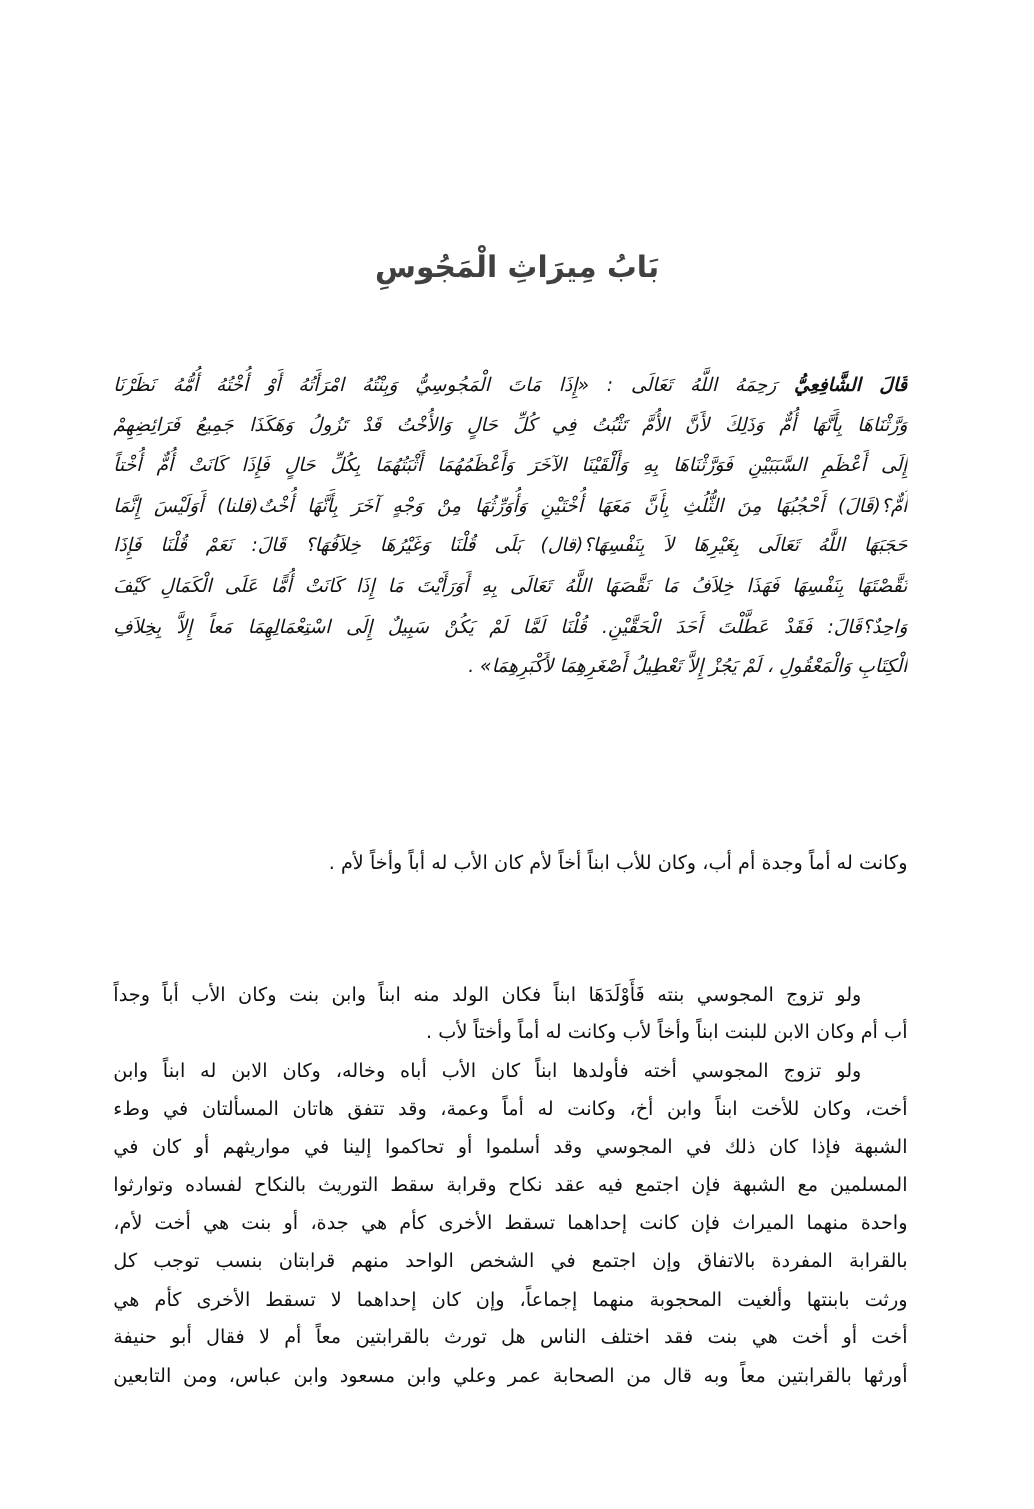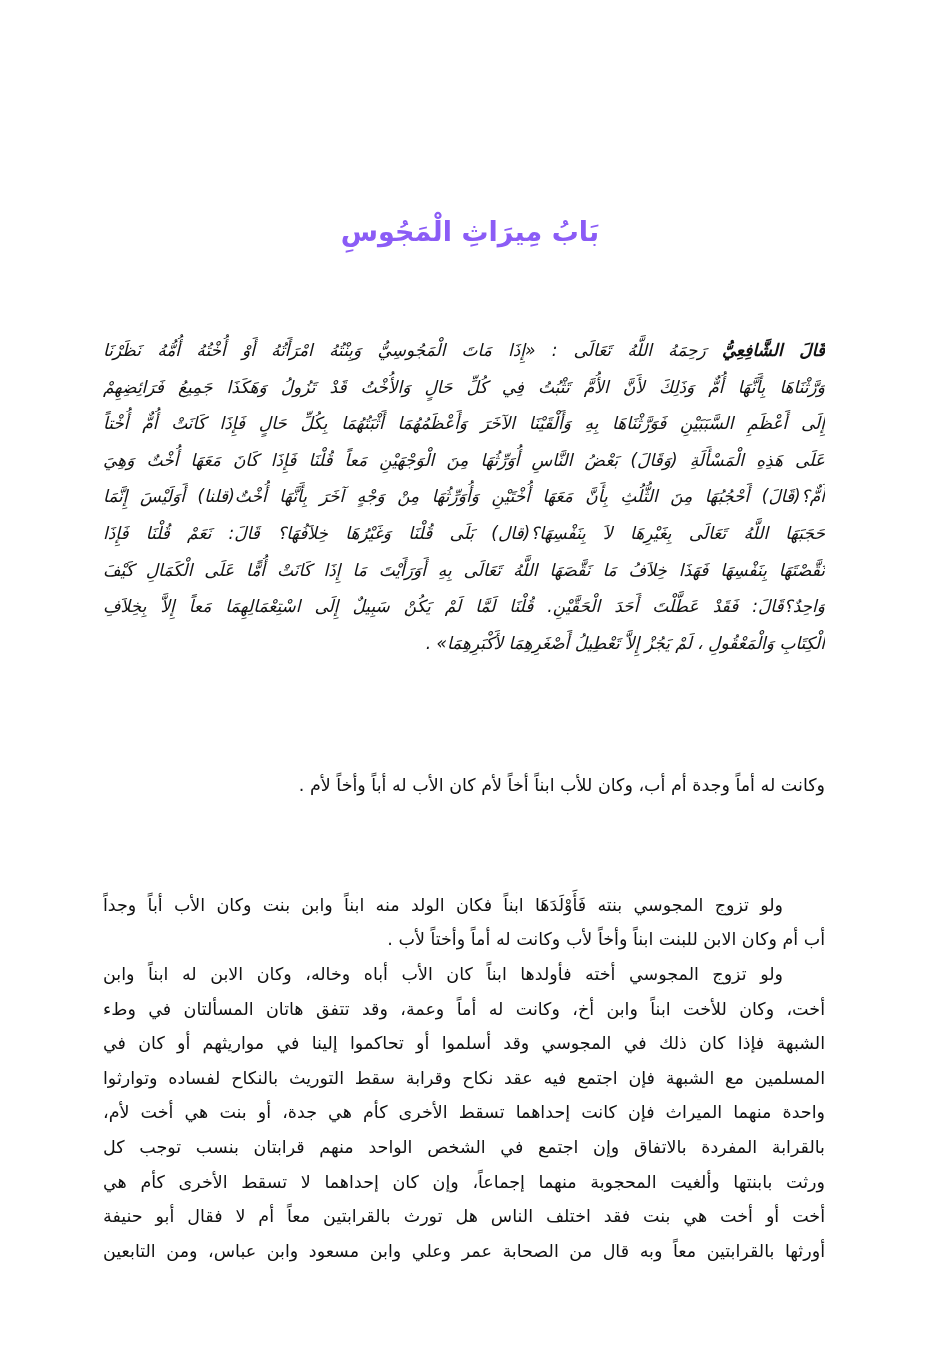--- a/index.html
+++ b/index.html
@@ -11,30 +11,30 @@
       font-family: "DejaVu Serif", "Liberation Serif", serif;
       color: #111111;
     }
     .page {
       position: absolute;
       left: 0; top: 0;
       width: 940px; height: 1372px;
     }
     .chapter-title {
       position: absolute;
-      top: 212px;
+      top: 224px;
       left: 0;
       width: 940px;
       text-align: center;
       direction: rtl;
       font-family: "DejaVu Sans", sans-serif;
       font-weight: bold;
       font-size: 27px;
       line-height: 40px;
-      color: #8b5cf6;
+      color: #404040;
     }
     .text-block {
       position: absolute;
       left: 103px;
       width: 722px;
       direction: rtl;
       text-align: justify;
       text-align-last: right;
     }
     .line {
@@ -68,21 +68,20 @@
 <body>
 
 <div class="page">
 
   <h1 class="chapter-title" style="margin:0;">بَابُ مِيرَاثِ الْمَجُوسِ</h1>
 
   <div class="text-block quote-block">
     <span class="line"><span class="speaker">قَالَ الشَّافِعِيُّ</span> <span>رَحِمَهُ اللَّهُ تَعَالَى : «إِذَا مَاتَ الْمَجُوسِيُّ وَبِنْتُهُ امْرَأَتُهُ أَوْ أُخْتُهُ أُمُّهُ نَظَرْنَا</span></span>
     <span class="line">وَرَّثْنَاهَا بِأَنَّهَا أُمٌّ وَذَلِكَ لأَنَّ الأُمَّ تَثْبُتُ فِي كُلِّ حَالٍ وَالأُخْتُ قَدْ تَزُولُ وَهَكَذَا جَمِيعُ فَرَائِضِهِمْ</span>
     <span class="line">إِلَى أَعْظَمِ السَّبَبَيْنِ فَوَرَّثْنَاهَا بِهِ وَأَلْقَيْنَا الآخَرَ وَأَعْظَمُهُمَا أَثْبَتُهُمَا بِكُلِّ حَالٍ فَإِذَا كَانَتْ أُمٌّ أُخْتاً</span>
-    <span class="line">عَلَى هَذِهِ الْمَسْأَلَةِ (وَقَالَ) بَعْضُ النَّاسِ أُوَرِّثُهَا مِنَ الْوَجْهَيْنِ مَعاً قُلْنَا فَإِذَا كَانَ مَعَهَا أُخْتٌ وَهِيَ</span>
     <span class="line">أُمٌّ؟(قَالَ) أَحْجُبُهَا مِنَ الثُّلُثِ بِأَنَّ مَعَهَا أُخْتَيْنِ وَأُوَرِّثُهَا مِنْ وَجْهٍ آخَرَ بِأَنَّهَا أُخْتٌ(قلنا) أَوَلَيْسَ إِنَّمَا</span>
     <span class="line">حَجَبَهَا اللَّهُ تَعَالَى بِغَيْرِهَا لاَ بِنَفْسِهَا؟(قال) بَلَى قُلْنَا وَغَيْرُهَا خِلاَفُهَا؟ قَالَ: نَعَمْ قُلْنَا فَإِذَا</span>
     <span class="line">نَقَّصْتَهَا بِنَفْسِهَا فَهَذَا خِلاَفُ مَا نَقَّصَهَا اللَّهُ تَعَالَى بِهِ أَوَرَأَيْتَ مَا إِذَا كَانَتْ أُمًّا عَلَى الْكَمَالِ كَيْفَ</span>
     <span class="line">وَاحِدٌ؟قَالَ: فَقَدْ عَطَّلْتَ أَحَدَ الْحَقَّيْنِ. قُلْنَا لَمَّا لَمْ يَكُنْ سَبِيلٌ إِلَى اسْتِعْمَالِهِمَا مَعاً إِلاَّ بِخِلاَفِ</span>
     <span class="line last">الْكِتَابِ وَالْمَعْقُولِ ، لَمْ يَجُزْ إِلاَّ تَعْطِيلُ أَصْغَرِهِمَا لأَكْبَرِهِمَا» .</span>
   </div>
 
   <div class="text-block commentary p1">
     <span class="line last">وكانت له أماً وجدة أم أب، وكان للأب ابناً أخاً لأم كان الأب له أباً وأخاً لأم .</span>
   </div>

